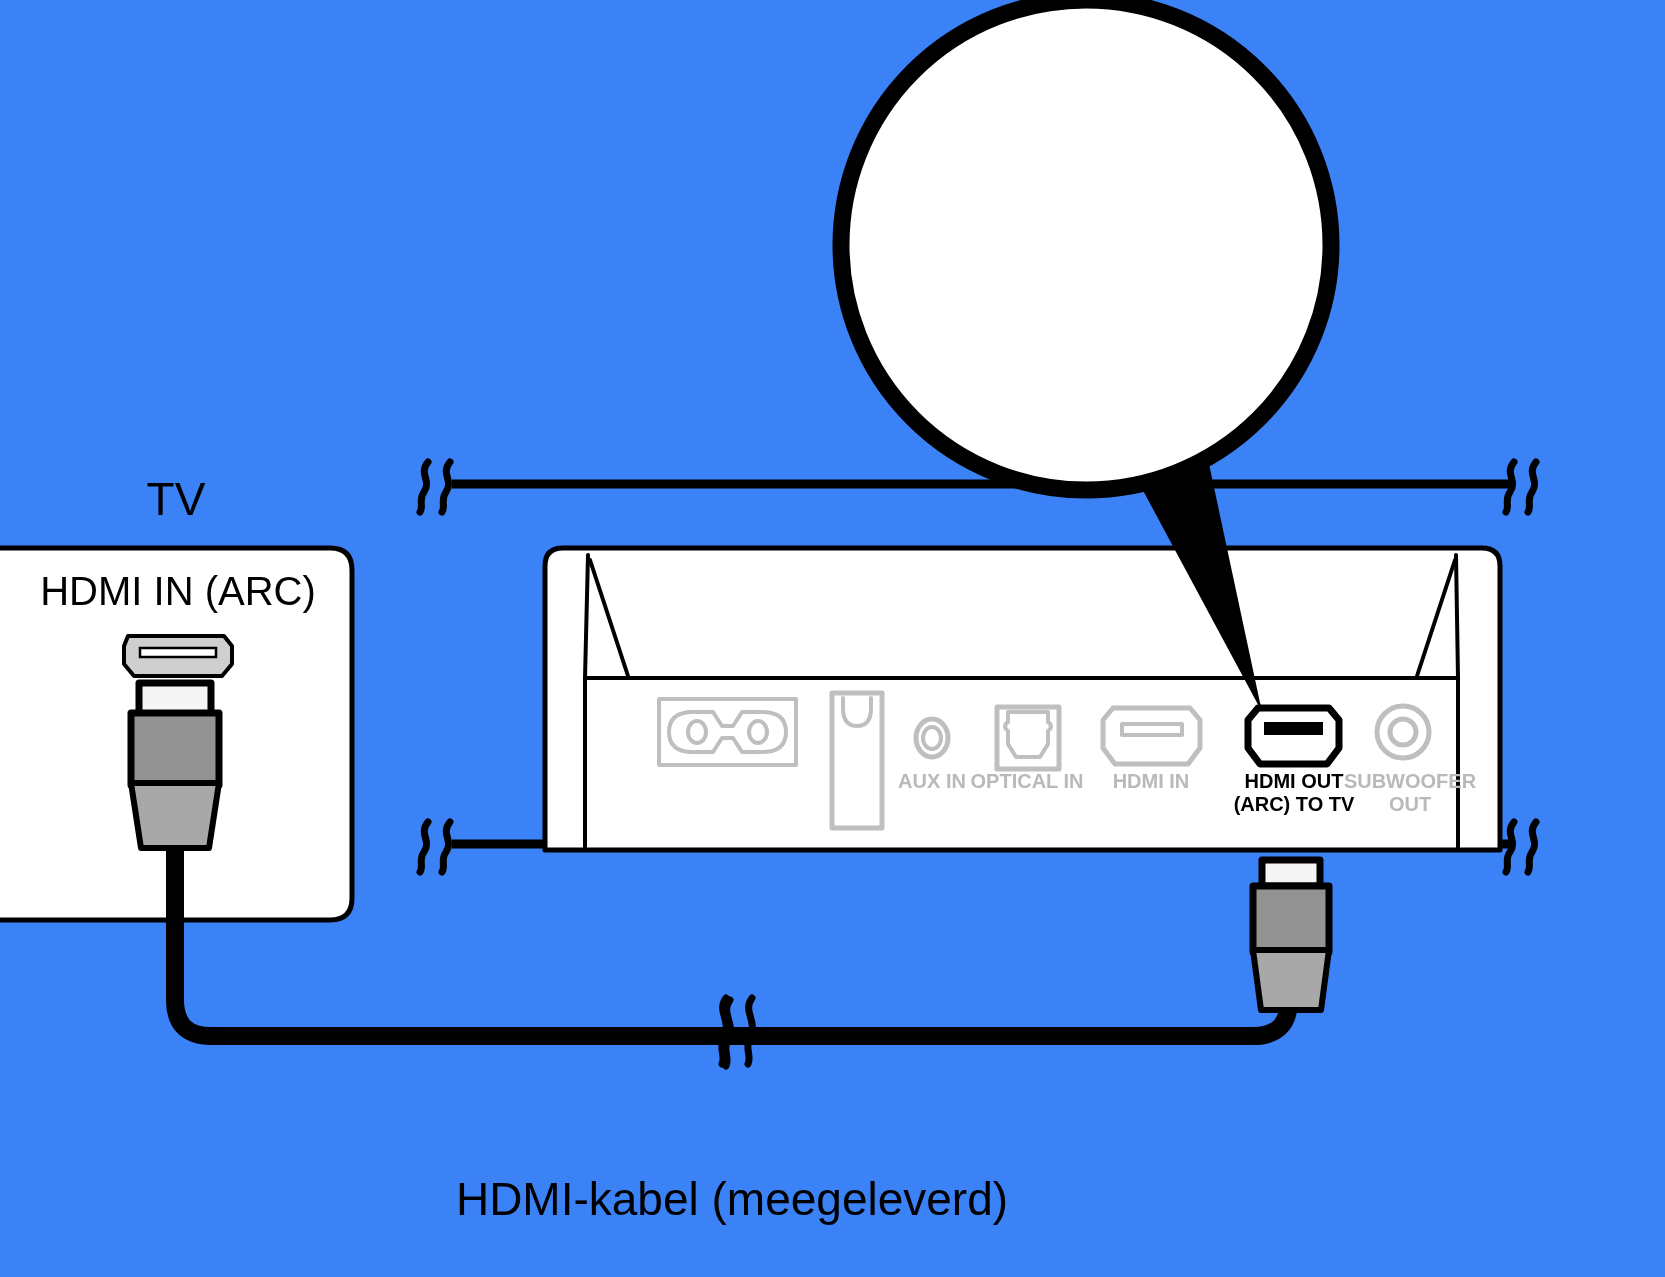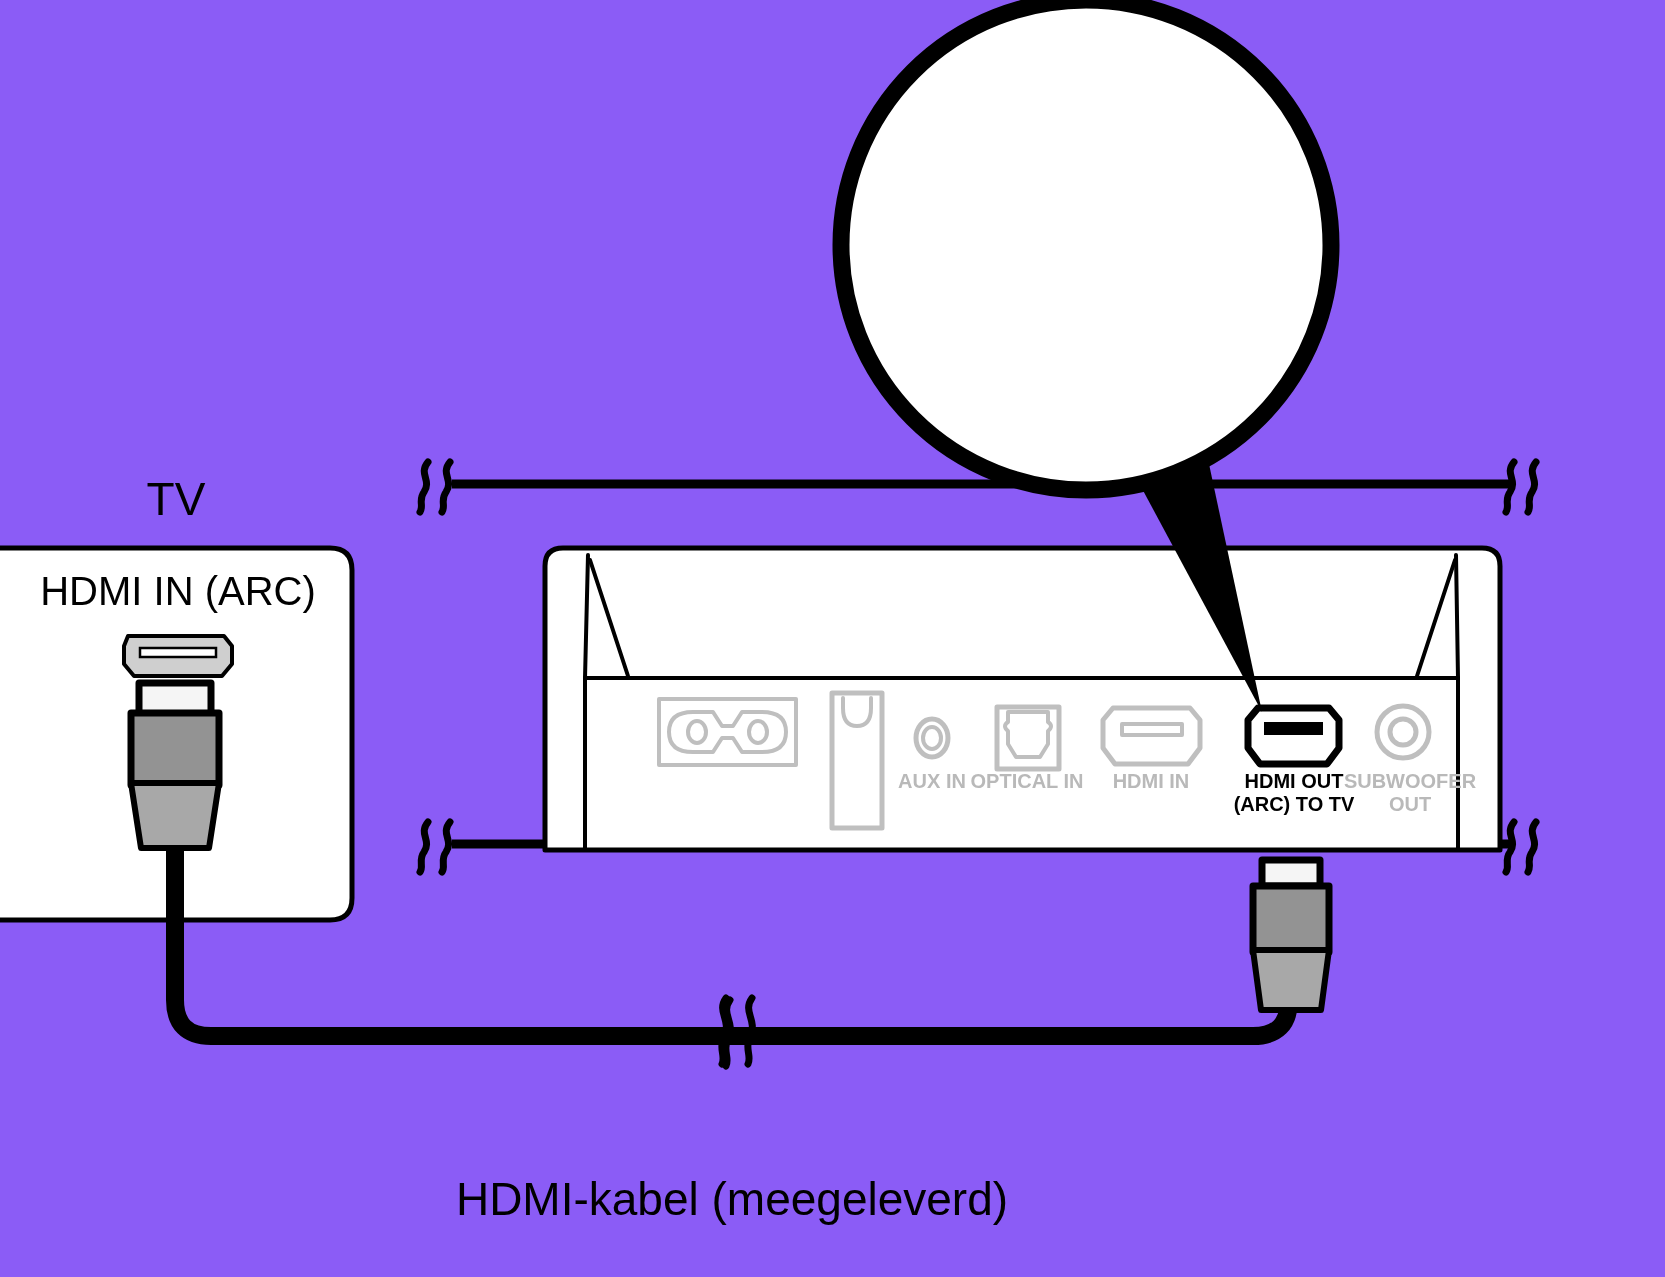--- a/index.html
+++ b/index.html
@@ -7,21 +7,21 @@
     padding: 0;
     background: #ffffff;
   }
   body {
     font-family: "Liberation Sans", sans-serif;
   }
   #stage {
     position: relative;
     width: 1665px;
     height: 1277px;
-    background: #8b5cf6;
+    background: #3b82f6;
     overflow: hidden;
   }
   #diagram {
     position: absolute;
     left: 0;
     top: 0;
     width: 1665px;
     height: 1277px;
   }
   .lbl-strong {

